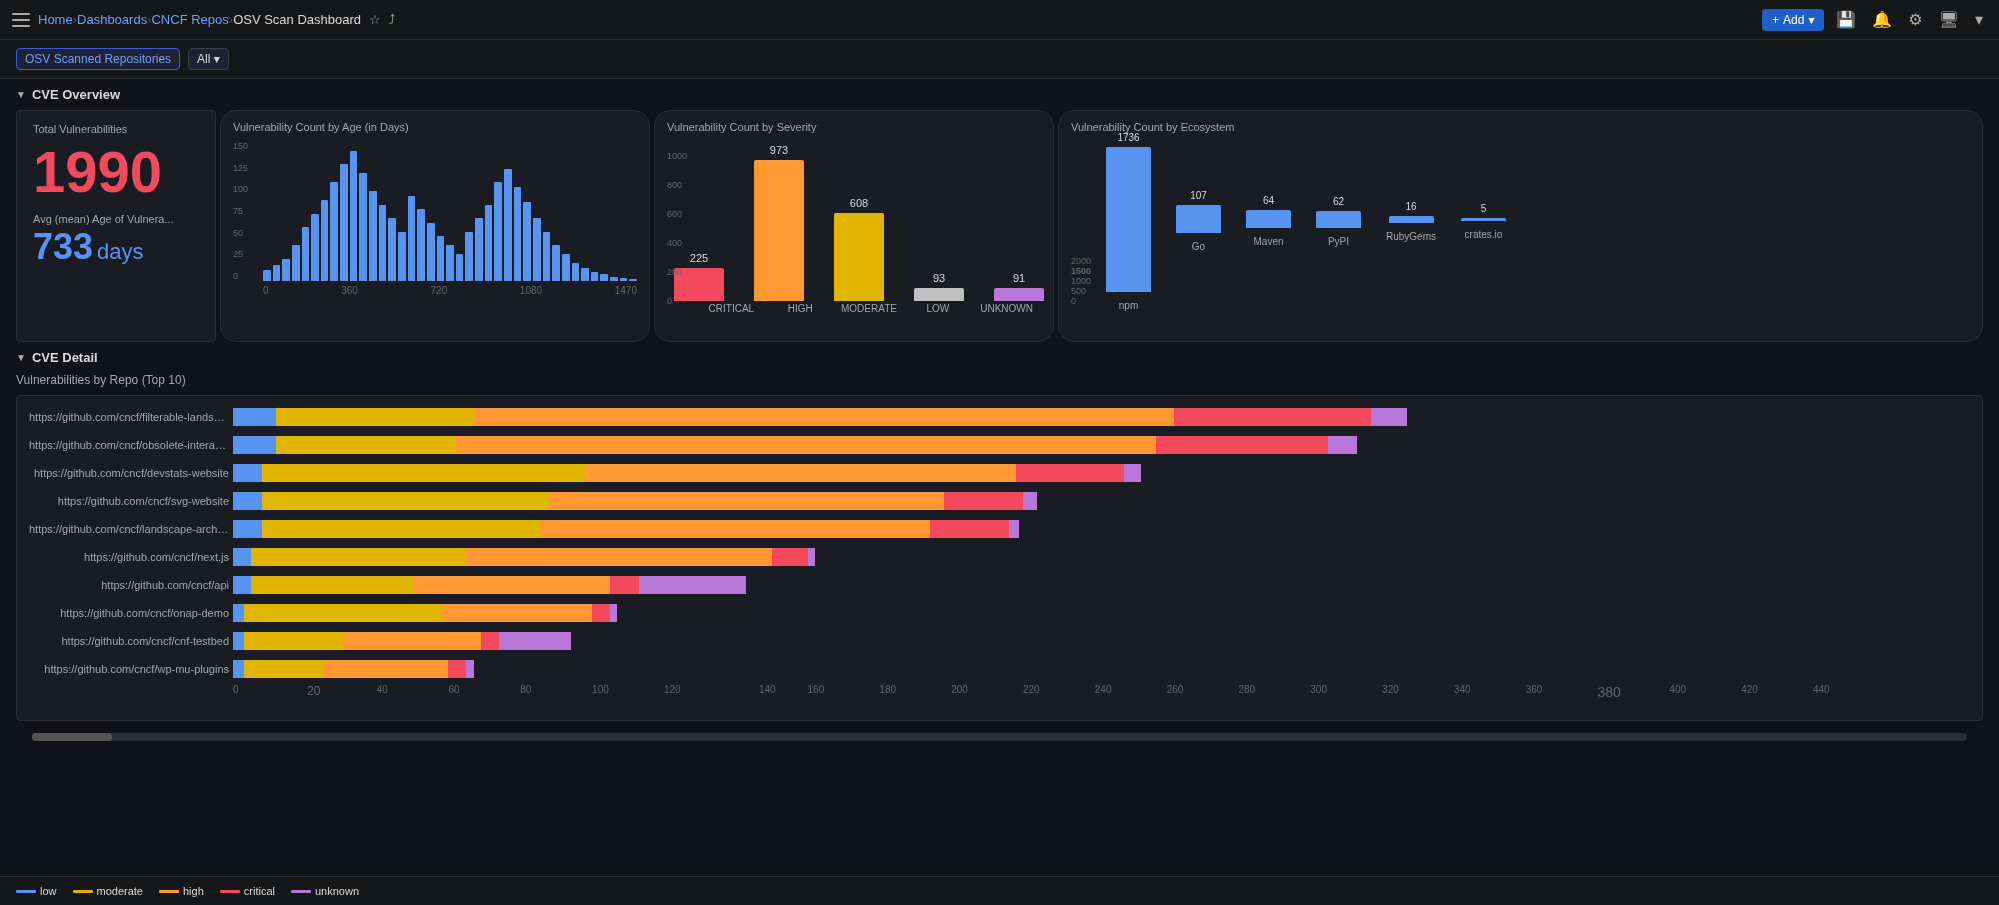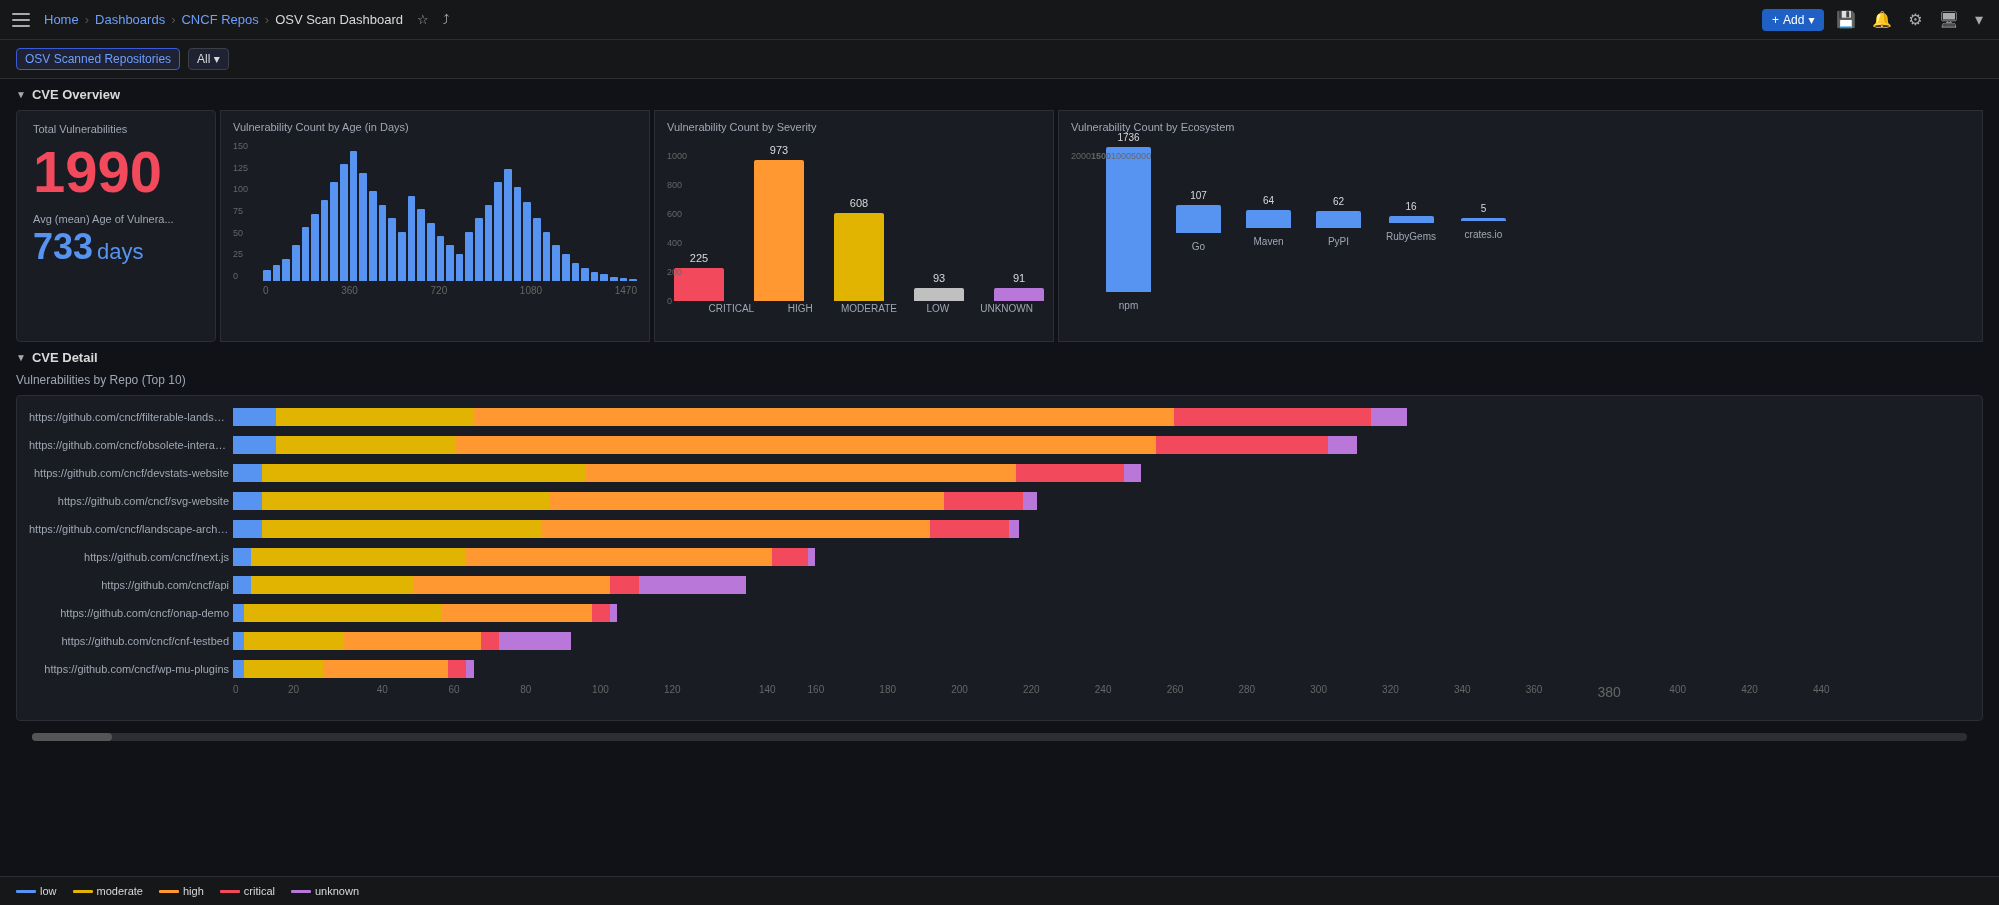--- a/index.html
+++ b/index.html
@@ -18,21 +18,20 @@
       align-items: center;
       background: #161719;
       border-bottom: 1px solid #2c2e33;
       height: 40px;
       padding: 0 12px;
       justify-content: space-between;
     }
     .top-nav-left {
       display: flex;
       align-items: center;
-      gap: 6px;
     }
     .hamburger {
       width: 18px;
       height: 14px;
       display: flex;
       flex-direction: column;
       justify-content: space-between;
       cursor: pointer;
       margin-right: 8px;
     }
@@ -170,21 +169,21 @@
       font-size: 22px;
       font-weight: 400;
       color: #5794f2;
       margin-left: 4px;
     }
 
     
     .chart-card {
       background: #1a1c23;
       border: 1px solid #2c2e33;
-      border-radius: 0;
+      border-radius: 16px;
       padding: 10px 12px;
       flex: 1;
       min-height: 200px;
       position: relative;
     }
     .chart-card-title {
       font-size: 11px;
       color: #9fa7b3;
       margin-bottom: 8px;
     }
@@ -535,21 +534,21 @@
             <div style="font-size: 10px; color: rgb(159, 167, 179); flex: 1 1 0%; text-align: center;">MODERATE</div>
             <div style="font-size: 10px; color: rgb(159, 167, 179); flex: 1 1 0%; text-align: center;">LOW</div>
             <div style="font-size: 10px; color: rgb(159, 167, 179); flex: 1 1 0%; text-align: center;">UNKNOWN</div>
           </div>
       </div>
     </div>
 
     <div class="chart-card">
       <div class="chart-card-title">Vulnerability Count by Ecosystem</div>
       <div style="position:relative;height:190px;">
-        <div id="eco-y-labels" style="position:absolute;left:0;top:10px;display:flex;flex-direction:row;height:155px;justify-content:flex-start;">
+        <div id="eco-y-labels" style="position:absolute;left:0;top:10px;display:flex;flex-direction:column;height:155px;justify-content:flex-end;">
         <div style="font-size: 9px; color: rgb(102, 102, 102);">2000</div>
             <div style="font-size: 9px; color: rgb(102, 102, 102); font-weight: bold;">1500</div>
             <div style="font-size: 9px; color: rgb(102, 102, 102);">1000</div>
             <div style="font-size: 9px; color: rgb(102, 102, 102);">500</div>
             <div style="font-size: 9px; color: rgb(102, 102, 102);">0</div>
           </div>
         <div class="ecosystem-chart" id="ecosystem-chart" style="padding-left:35px;justify-content:flex-start;gap:25px;">
         <div class="eco-bar-group">
               <div class="eco-bar-label-top">1736</div>
               <div class="eco-bar" style="height: 145px;"></div>
@@ -694,21 +693,21 @@
               <div class="horiz-seg" style="width: 79px; background-color: rgb(224, 180, 0);"></div>
               <div class="horiz-seg" style="width: 125.682px; background-color: rgb(255, 152, 48);"></div>
               <div class="horiz-seg" style="width: 17.9545px; background-color: rgb(242, 73, 92);"></div>
               <div class="horiz-seg" style="width: 7.18182px; background-color: rgb(184, 119, 217);"></div>
             </div>
           </div>
         </div>
 
       <div style="margin-left: 200px; display: flex; margin-top: 4px; position: relative; height: 16px;" id="horiz-x-axis">
       <span style="position: absolute; left: 0px; font-size: 10px; color: rgb(102, 102, 102);">0</span>
-          <span style="position: absolute; left: 55px; font-size: 10px; color: rgb(102, 102, 102);">20</span>
+          <span style="position: absolute; left: 74px; font-size: 12px; color: rgb(102, 102, 102);">20</span>
           <span style="position: absolute; left: 143.636px; font-size: 10px; color: rgb(102, 102, 102);">40</span>
           <span style="position: absolute; left: 215.455px; font-size: 10px; color: rgb(102, 102, 102);">60</span>
           <span style="position: absolute; left: 287.273px; font-size: 10px; color: rgb(102, 102, 102);">80</span>
           <span style="position: absolute; left: 359.091px; font-size: 10px; color: rgb(102, 102, 102);">100</span>
           <span style="position: absolute; left: 430.909px; font-size: 10px; color: rgb(102, 102, 102);">120</span>
           <span style="position: absolute; left: 526px; font-size: 10px; color: rgb(102, 102, 102);">140</span>
           <span style="position: absolute; left: 574.545px; font-size: 10px; color: rgb(102, 102, 102);">160</span>
           <span style="position: absolute; left: 646.364px; font-size: 10px; color: rgb(102, 102, 102);">180</span>
           <span style="position: absolute; left: 718.182px; font-size: 10px; color: rgb(102, 102, 102);">200</span>
           <span style="position: absolute; left: 790px; font-size: 10px; color: rgb(102, 102, 102);">220</span>

